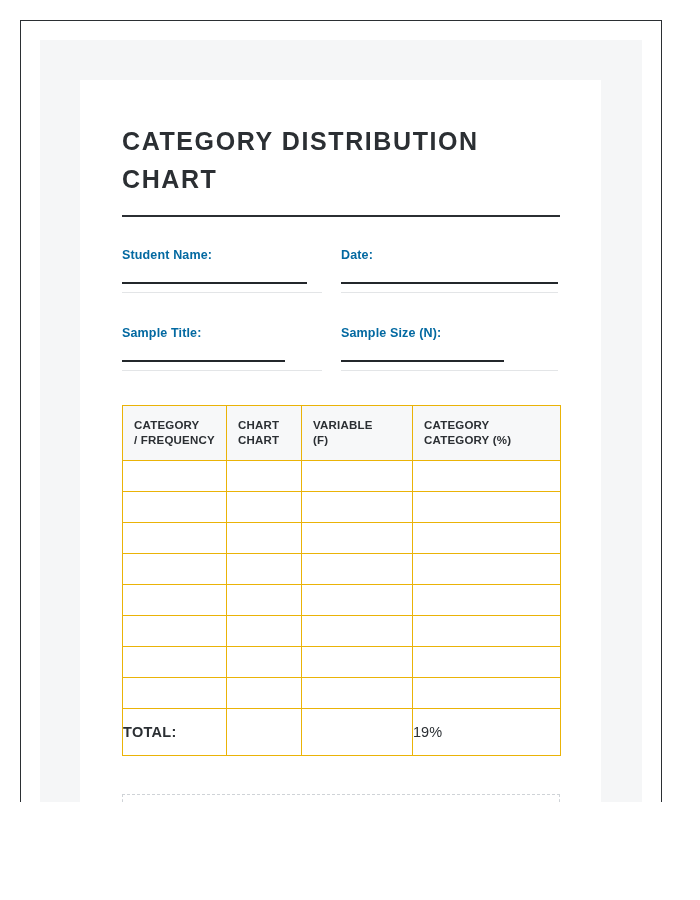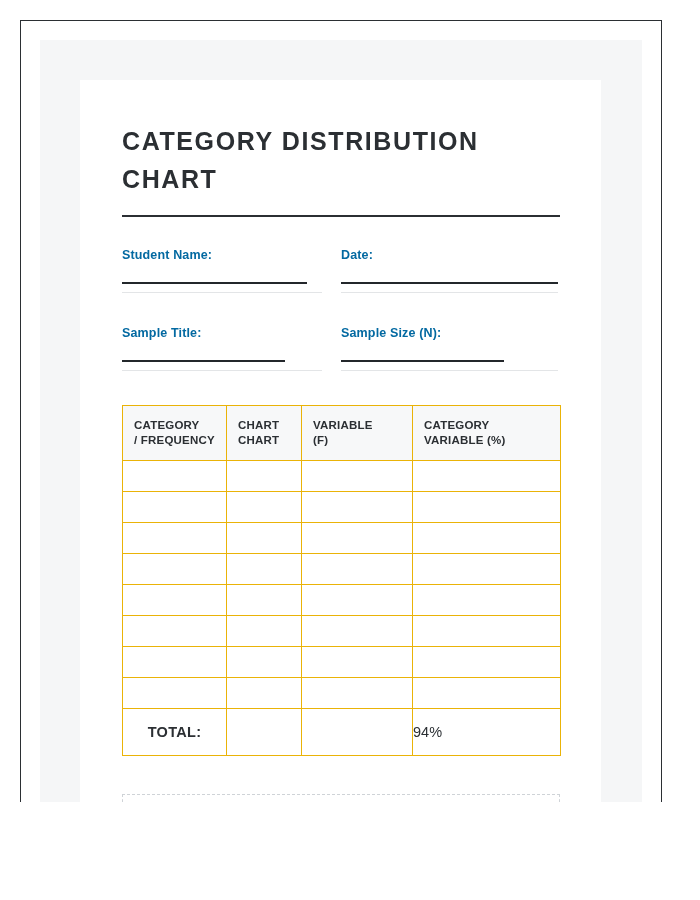--- a/index.html
+++ b/index.html
@@ -153,21 +153,21 @@
   .freq-table tbody td {
     height: 30px;
   }
   .total-row td {
     height: 46px;
     font-size: 14.5px;
     color: #2b2f33;
     vertical-align: middle;
   }
   .total-label {
-    text-align: center;
+    text-align: left;
     font-weight: bold;
     letter-spacing: 0.3px;
   }
   .total-value {
     padding-left: 12px;
     font-weight: normal;
   }
 
   
   .notes-box {
@@ -243,21 +243,21 @@
           <th class="th-center">
             <span>CHART</span><br>
             <span>CHART</span>
           </th>
           <th>
             <span>VARIABLE</span><br>
             <span>(F)</span>
           </th>
           <th>
             <span>CATEGORY</span><br>
-            <span>VARIABLE (%)</span>
+            <span>CATEGORY (%)</span>
           </th>
         </tr>
       </thead>
       <tbody id="table-body">
           <tr>
             <td></td>
             <td></td>
             <td></td>
             <td></td>
           </tr>
@@ -302,21 +302,21 @@
             <td></td>
             <td></td>
             <td></td>
           </tr>
         </tbody>
       <tfoot>
         <tr class="total-row">
           <td class="total-label">TOTAL:</td>
           <td></td>
           <td></td>
-          <td class="total-value">94%</td>
+          <td class="total-value">19%</td>
         </tr>
       </tfoot>
     </table>
 
     <div class="notes-box"></div>
 
   </div>
 </div>
 
 </body></html>

